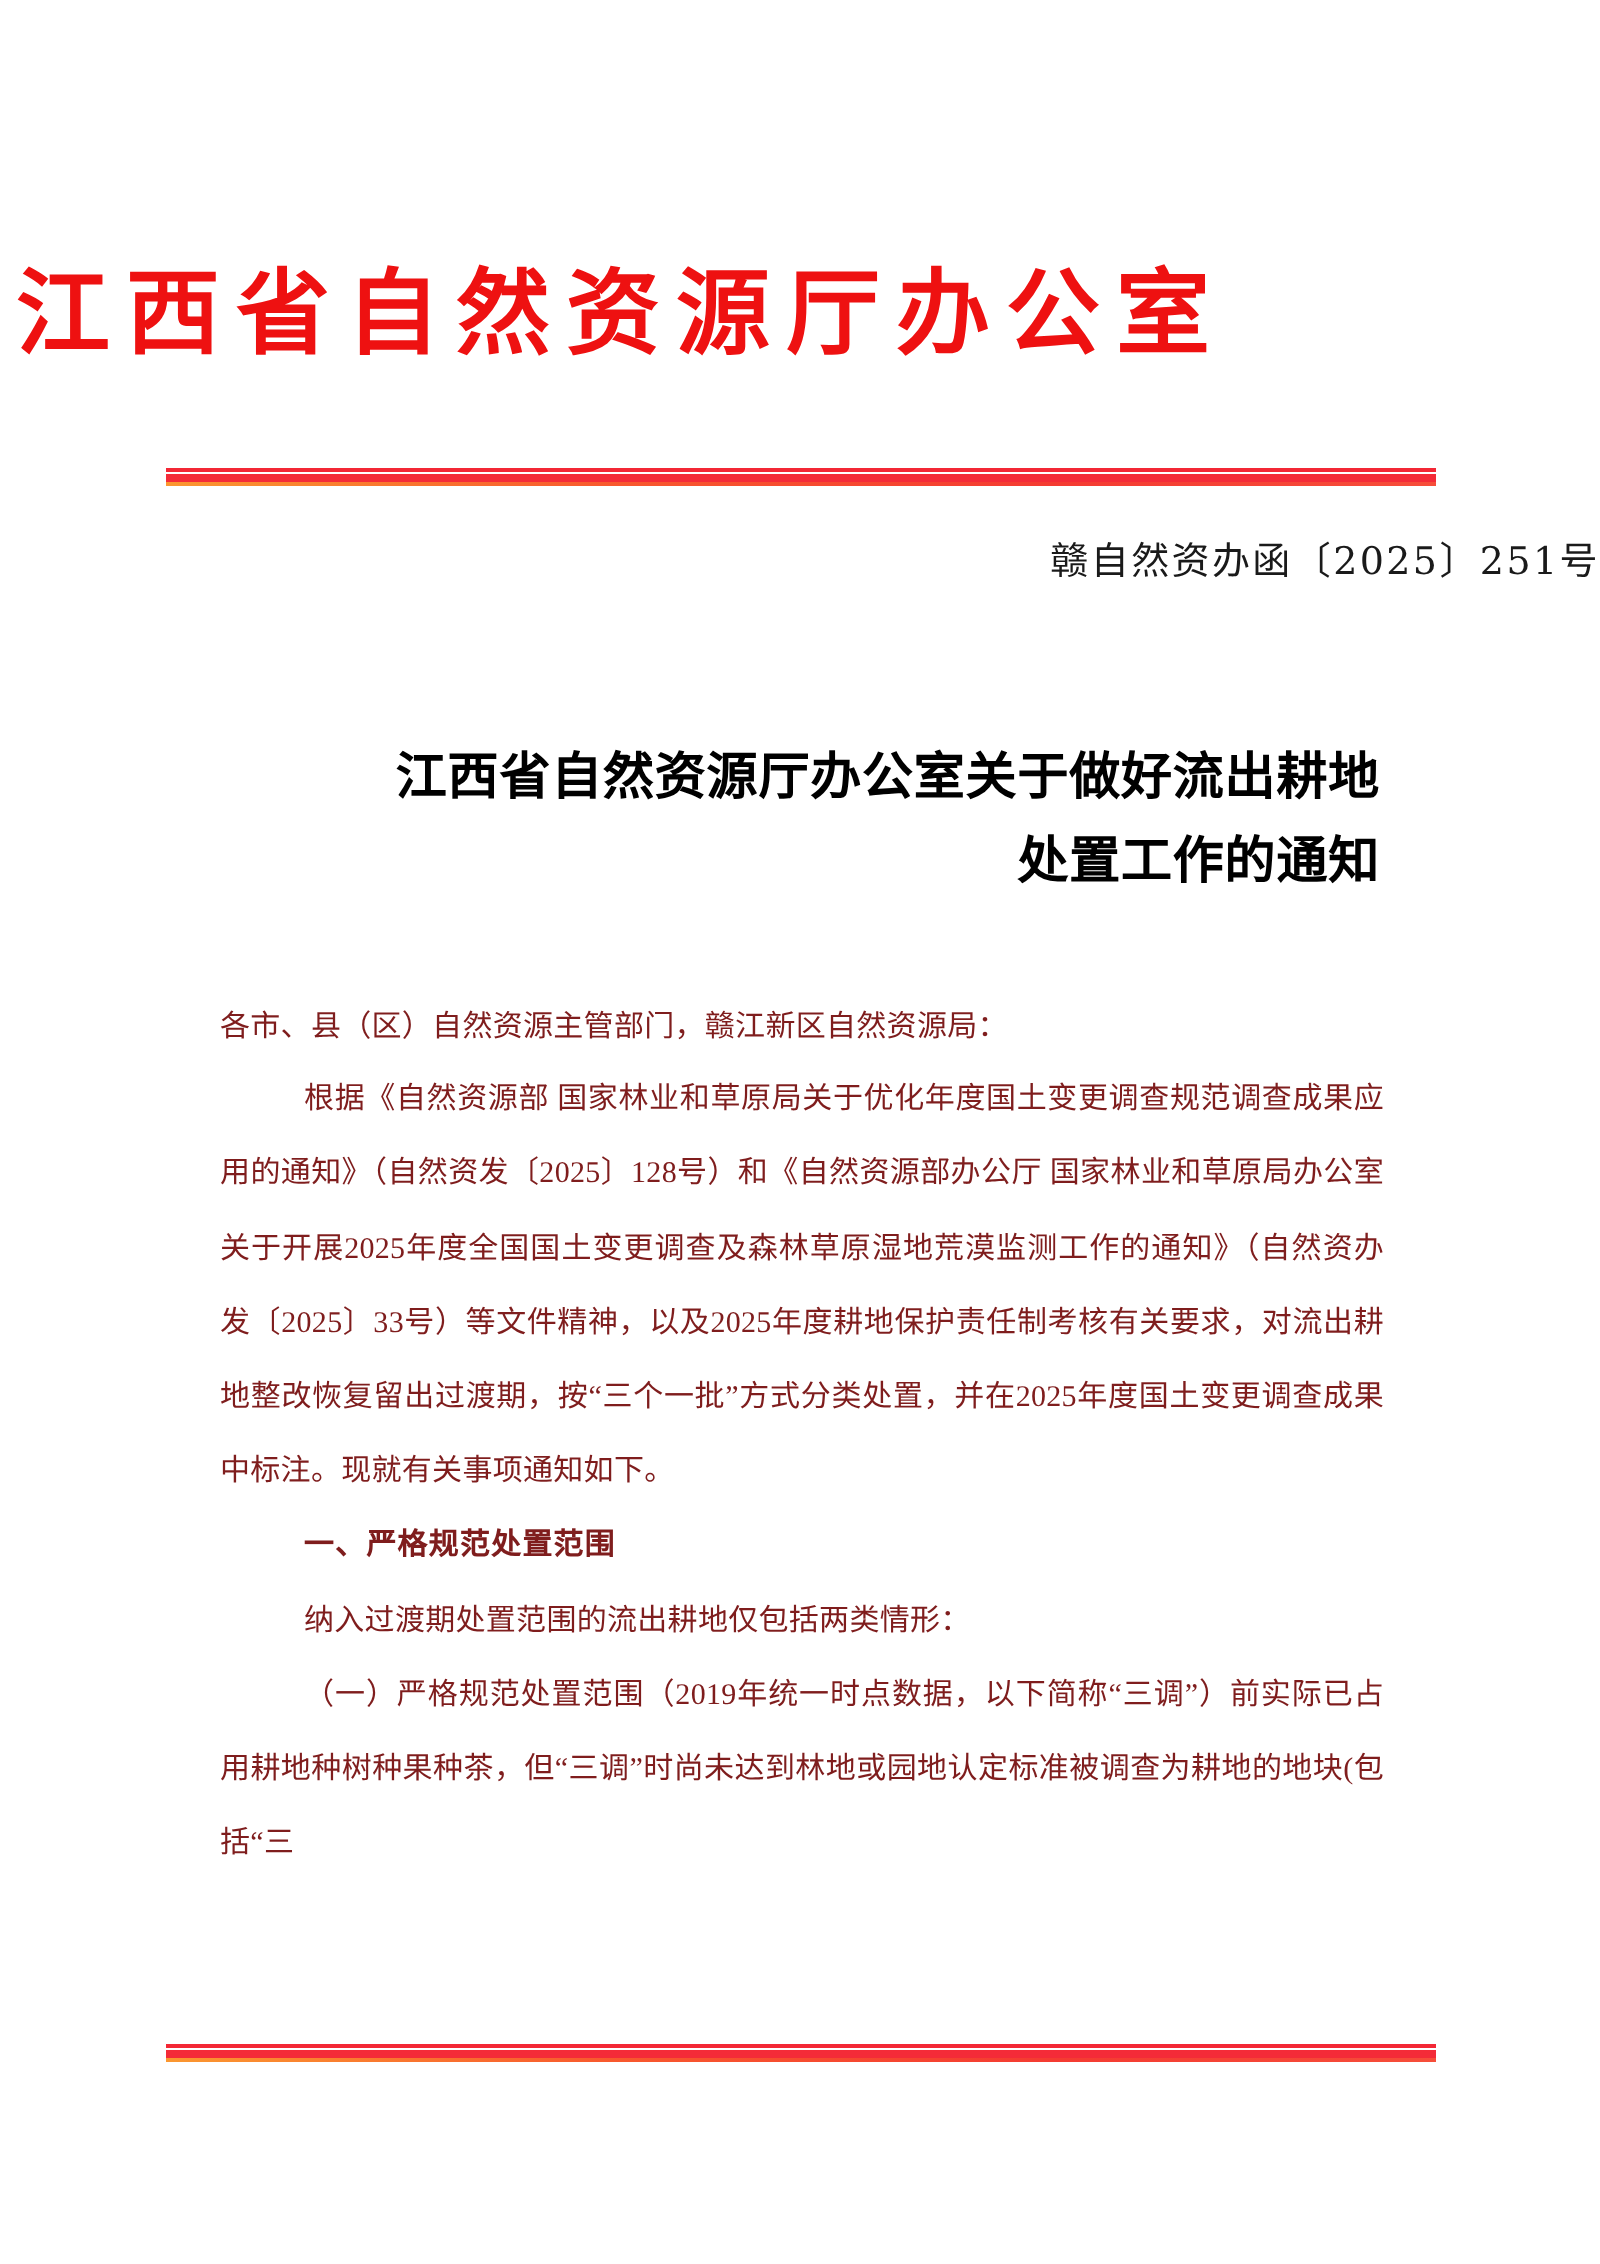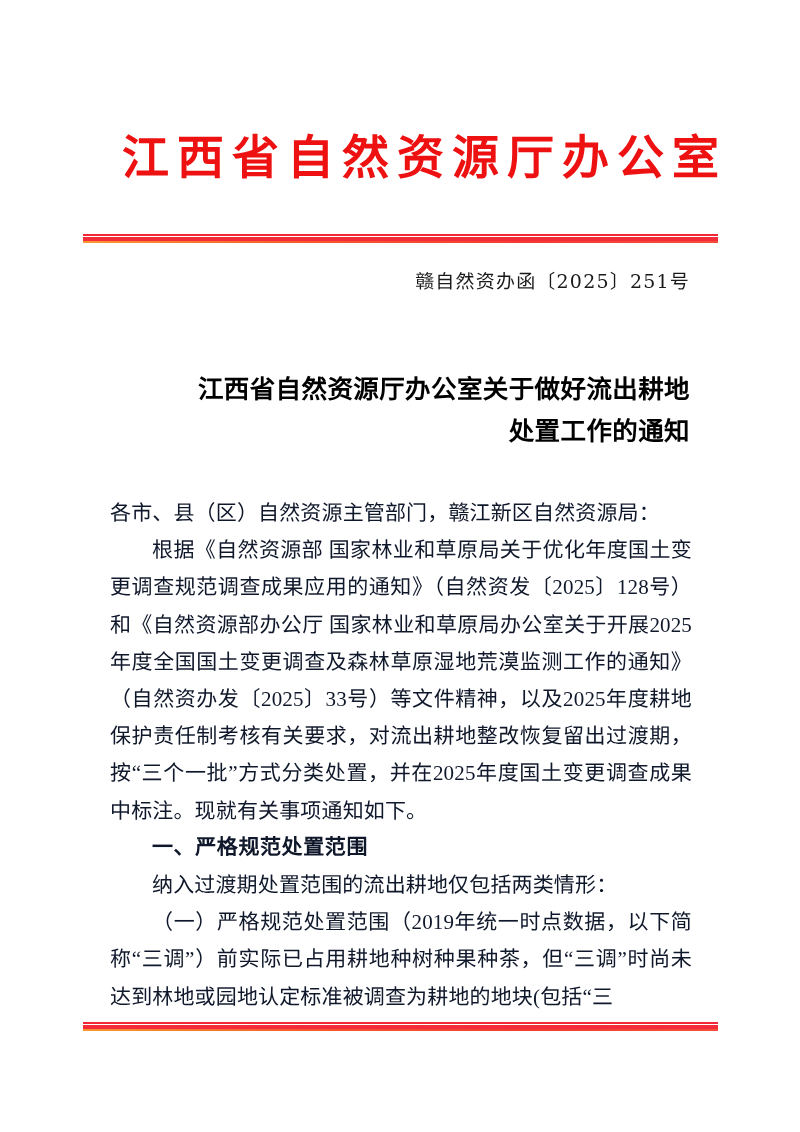--- a/index.html
+++ b/index.html
@@ -23,21 +23,21 @@
     background: #ffffff;
     overflow: hidden;
   }
 
   
   .masthead {
     position: absolute;
     left: 0;
     top: 128px;
     width: 727px;
-    text-align: right;
+    text-align: left;
   }
   .masthead-title {
     display: inline-block;
     font-family: "DejaVu Serif", "Liberation Serif", serif;
     font-weight: 700;
     font-size: 47px;
     line-height: 60px;
     letter-spacing: 8px;
     text-indent: 8px;
     color: #ee1111;
@@ -84,21 +84,20 @@
     background: linear-gradient(to right, #fdbb2d 0%, #f9682a 35%, #f4402f 70%, #f7593a 100%);
     opacity: .75;
   }
 
   
   .doc-number {
     position: absolute;
     left: 0;
     top: 266px;
     width: 800px;
-    padding-right: 110px;
     box-sizing: border-box;
     text-align: right;
     font-family: "DejaVu Serif", "Liberation Serif", serif;
     font-size: 19px;
     line-height: 30px;
     letter-spacing: 1.2px;
     color: #1a1a1a;
   }
 
   
@@ -121,24 +120,24 @@
 
   
   .body-block {
     position: absolute;
     left: 110px;
     top: 495px;
     width: 582px;
   }
   .para {
     font-family: "DejaVu Serif", "Liberation Serif", serif;
-    font-size: 21px;
+    font-size: 15px;
     line-height: 37.2px;
     letter-spacing: .15px;
-    color: #0f172a;
+    color: #7f1d1d;
     margin: 0;
     text-align: justify;
     text-justify: inter-ideograph;
     word-break: break-all;
   }
   .para.indent {
     text-indent: 42px;
     font-family: Liberation Serif, serif;
   }
   .para.heading {

